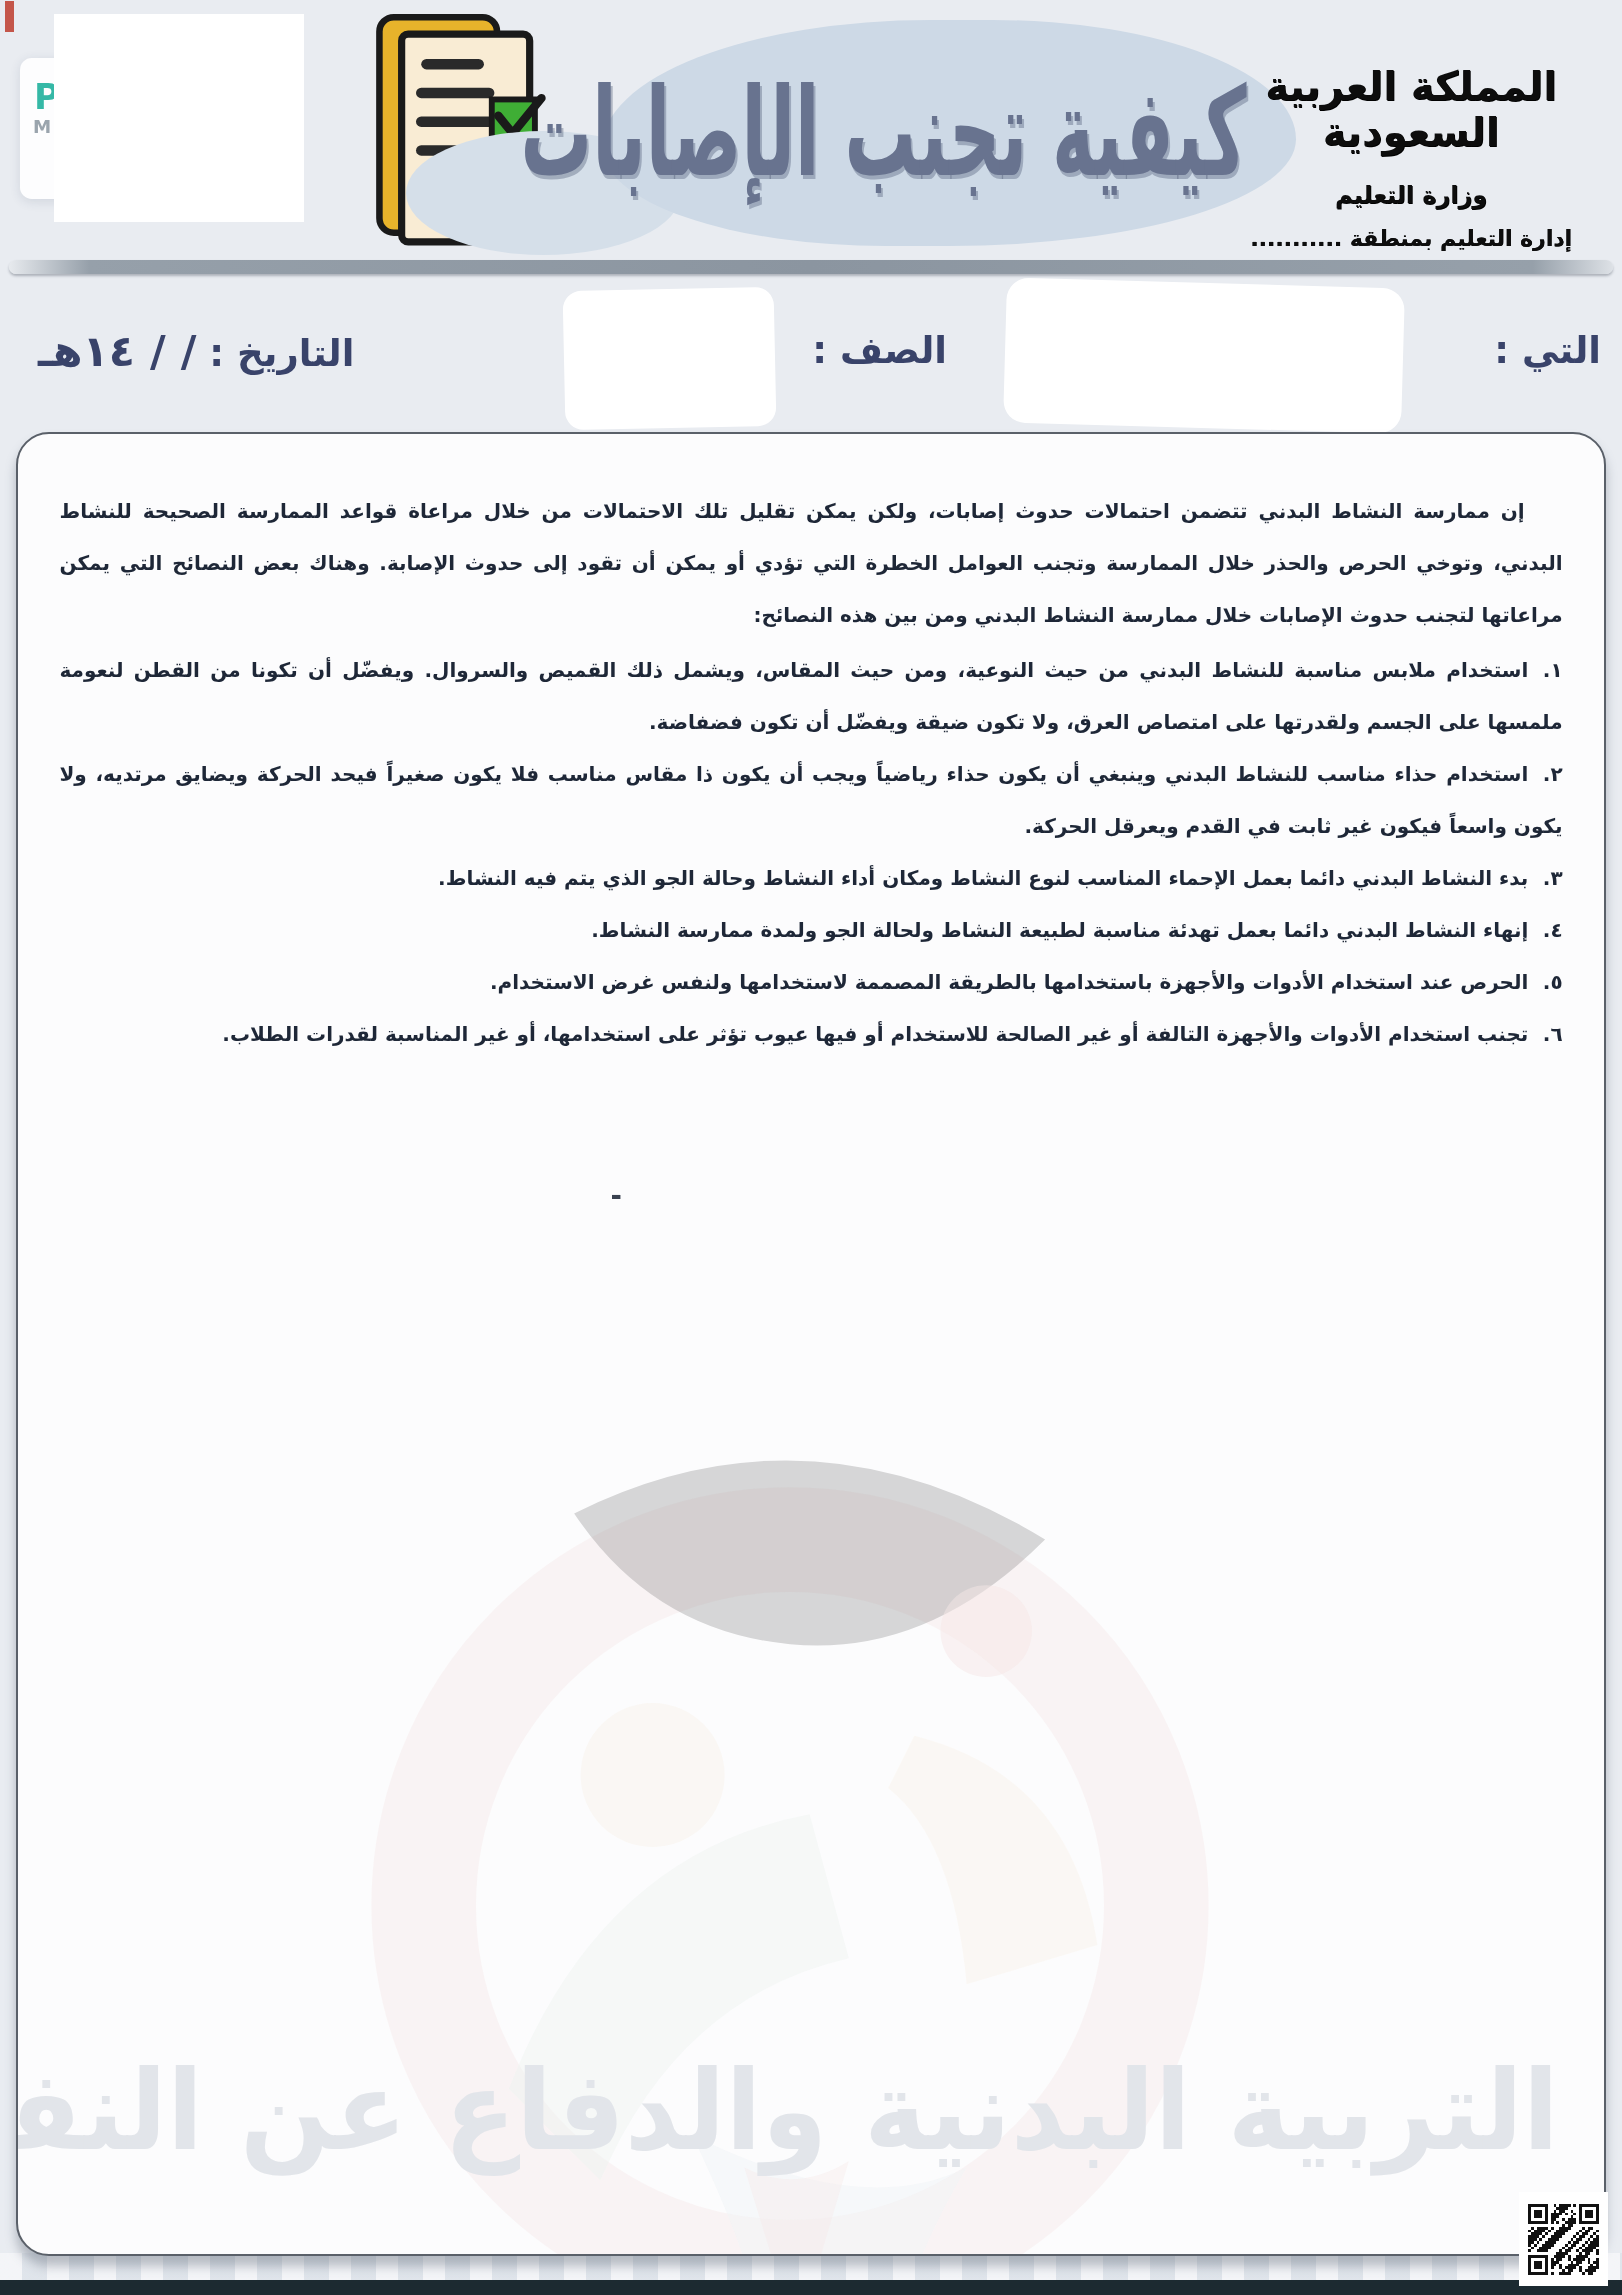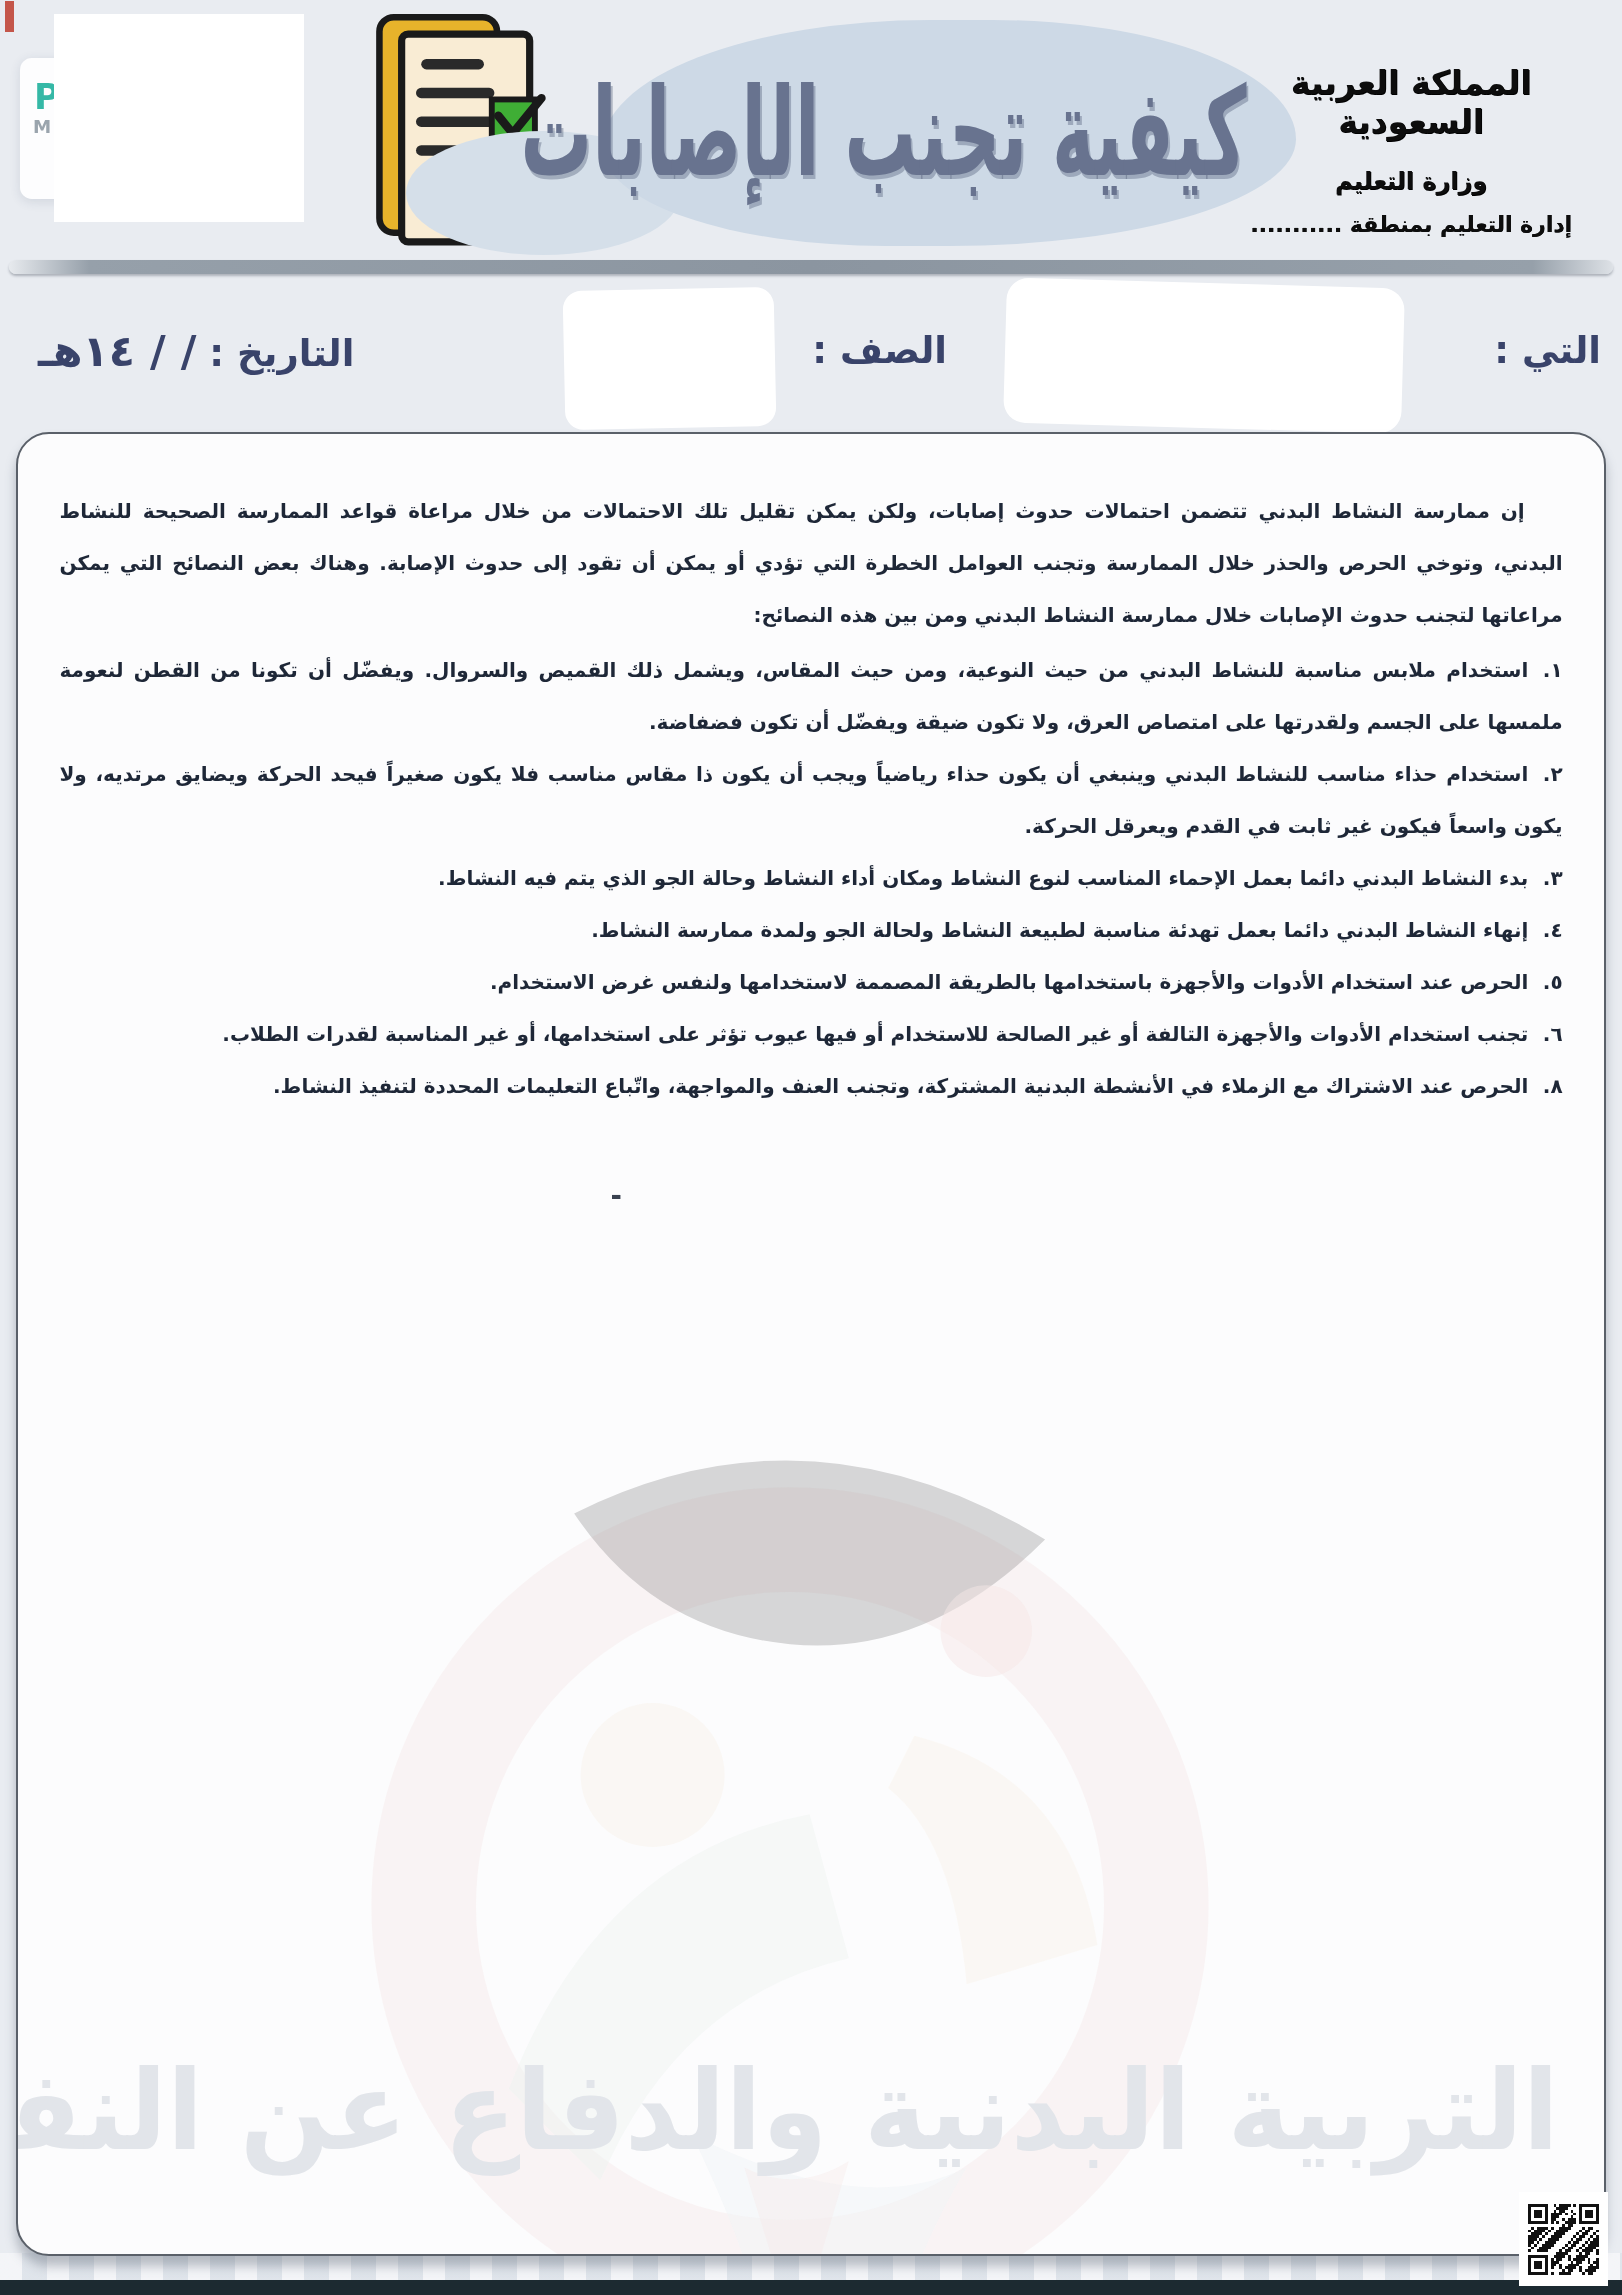--- a/index.html
+++ b/index.html
@@ -31,21 +31,21 @@
   .doc-title {
     position:absolute; left:576px; top:34px; width:615px; height:196px;
     display:flex; align-items:center; justify-content:center;
     font-size:123px; font-weight:bold; color:#68738f;
     letter-spacing:-7.9px; white-space:nowrap;
     transform:scaleX(.58); transform-origin:center;
     text-shadow:3.3px 3.9px 0 rgba(70,80,110,.35);
     z-index:6;
   }
   .gov-block { position:absolute; right:14.4px; top:63px; width:393px; text-align:center; z-index:3; color:#0d0d0d; }
-  .gov-kingdom { font-size:33px; font-weight:bold; text-shadow:0.7px 0.7px 0 #000; letter-spacing:0.7px; }
+  .gov-kingdom { font-size:40px; font-weight:bold; text-shadow:0.7px 0.7px 0 #000; letter-spacing:0.7px; }
   .gov-ministry { font-size:24px; font-weight:bold; margin-top:26px; text-shadow:0.7px 0.7px 0 #000; }
   .gov-directorate { font-size:22px; font-weight:bold; margin-top:17px; text-shadow:0.3px 0.3px 0 #000; }
   .divider-bar {
     position:absolute; left:9.2px; right:9.2px; top:260px; height:13.7px; border-radius:7.9px;
     background:linear-gradient(90deg,#e7eaee 0%,#96a0aa 5%,#8b95a0 50%,#96a0aa 95%,#dde1e6 100%);
     box-shadow:0 2px 2.6px rgba(30,40,55,.3); z-index:7;
   }
   
   .info-row { position:absolute; left:0; right:0; top:275px; height:160px; color:#39436a; font-weight:bold; font-size:37px; }
   .lbl-name { position:absolute; right:21px; top:54px; }
@@ -160,21 +160,20 @@
 
         <div class="tip"><span class="tip-num">٣.</span><span class="tip-text">بدء النشاط البدني دائما بعمل الإحماء المناسب لنوع النشاط ومكان أداء النشاط وحالة الجو الذي يتم فيه النشاط.</span></div>
 
         <div class="tip"><span class="tip-num">٤.</span><span class="tip-text">إنهاء النشاط البدني دائما بعمل تهدئة مناسبة لطبيعة النشاط ولحالة الجو ولمدة ممارسة النشاط.</span></div>
 
         <div class="tip"><span class="tip-num">٥.</span><span class="tip-text">الحرص عند استخدام الأدوات والأجهزة باستخدامها بالطريقة المصممة لاستخدامها ولنفس غرض الاستخدام.</span></div>
 
         <div class="tip"><span class="tip-num">٦.</span><span class="tip-text">تجنب استخدام الأدوات والأجهزة التالفة أو غير الصالحة للاستخدام أو فيها عيوب تؤثر على استخدامها، أو غير المناسبة لقدرات الطلاب.</span></div>
 
 
-        <div class="tip"><span class="tip-num">٨.</span><span class="tip-text">الحرص عند الاشتراك مع الزملاء في الأنشطة البدنية المشتركة، وتجنب العنف والمواجهة، واتّباع التعليمات المحددة لتنفيذ النشاط.</span></div>
       </div>
 
     <span class="stray-dash">-</span>
 
     <div class="wm-text">التربية البدنية والدفاع عن النفس</div>
   </div>
 
   <div class="qr-card">
     <svg viewBox="0 0 25 25" shape-rendering="crispEdges" fill="#111">
       <rect x="0" y="0" width="7" height="7"></rect>

